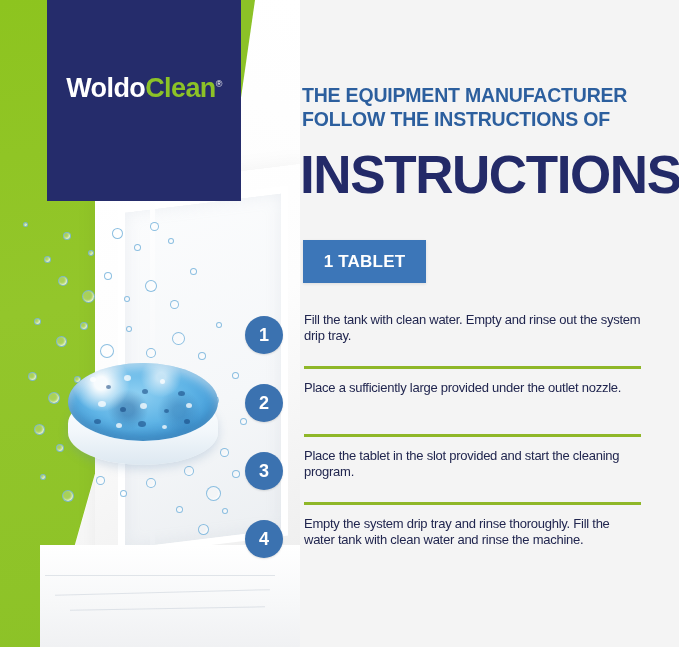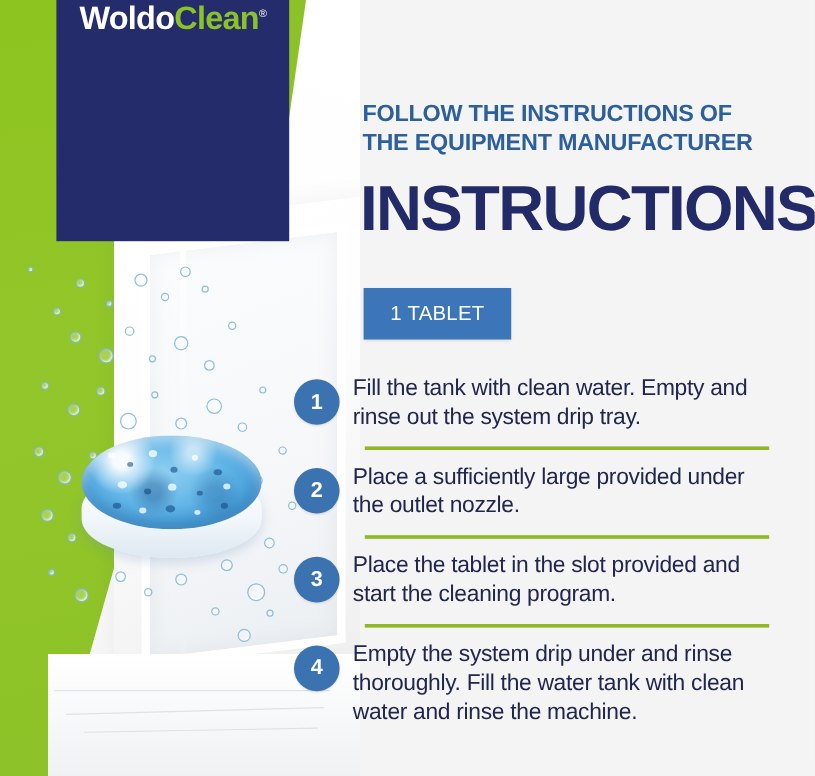--- a/index.html
+++ b/index.html
@@ -111,21 +111,21 @@
     border:1.4px solid rgba(120,180,220,0.85);
     background:rgba(255,255,255,0.22);
     box-shadow: inset -1px -1px 2px rgba(255,255,255,0.8);
   }
 
   
   .logo-box {
     position:absolute; left:47px; top:0;
     width:194px; height:201px;
     background:#252c6b;
-    display:flex; align-items:flex-start; justify-content:center;
+    display:flex; align-items:center; justify-content:center;
     padding-bottom:24px;
   }
   .logo-text {
     font-family:"Liberation Sans", sans-serif;
     font-weight:bold;
     font-size:27px;
     letter-spacing:-0.6px;
     white-space:nowrap;
     position:relative;
   }
@@ -168,21 +168,21 @@
   
   .badge-bar {
     position:absolute; left:1px; top:240px;
     display:flex;
     height:43px;
     box-shadow:0 1px 3px rgba(0,0,0,0.10);
   }
   .badge-blue {
     background:#3c76b8;
     color:#ffffff;
-    font-weight:normal;
+    font-weight:bold;
     font-size:17px;
     letter-spacing:0.2px;
     display:flex; align-items:center; justify-content:center;
     width:123px;
     text-transform:uppercase;
   }
   .badge-green {
     background:#8cc22e;
     color:#ffffff;
     font-weight:bold;
@@ -210,23 +210,23 @@
     border-radius:50%;
     background:#3b72b0;
     color:#ffffff;
     font-weight:bold;
     font-size:18px;
     display:flex; align-items:center; justify-content:center;
     margin-top:4px;
     box-shadow:0 1px 2px rgba(0,0,0,0.12);
   }
   .step-text {
-    margin-left:11px;
+    margin-left:21px;
     color:#21264f;
-    font-size:19px;
+    font-size:13px;
     line-height:1.26;
     font-weight:normal;
     letter-spacing:-0.25px;
     max-width:338px;
   }
   .divider {
     margin:12px 0 11px 59px;
     width:337px;
     height:3px;
     background:#8fb728;
@@ -328,22 +328,22 @@
     </div>
   </div>
 
   <div class="logo-box">
     <div class="logo-text"><span class="logo-woldo">Woldo</span><span class="logo-clean">Clean</span><span class="logo-reg">®</span></div>
   </div>
 
   <div class="content">
 
     <div class="kicker">
+      <span>THE EQUIPMENT MANUFACTURER</span>
       <span>FOLLOW THE INSTRUCTIONS OF</span>
-      <span>THE EQUIPMENT MANUFACTURER</span>
     </div>
 
     <h1 class="headline">INSTRUCTIONS</h1>
 
     <div class="badge-bar">
       <div class="badge-blue">1 TABLET</div>
     </div>
 
     <div class="steps">
 
@@ -367,20 +367,20 @@
         <div class="step">
           <div class="step-circle">3</div>
           <div class="step-text">Place the tablet in the slot provided and start the cleaning program.</div>
         </div>
         <div class="divider"></div>
       </div>
 
       <div class="step-block">
         <div class="step">
           <div class="step-circle">4</div>
-          <div class="step-text">Empty the system drip under and rinse thoroughly. Fill the water tank with clean water and rinse the machine.</div>
+          <div class="step-text">Empty the system drip tray and rinse thoroughly. Fill the water tank with clean water and rinse the machine.</div>
         </div>
 
       </div>
 
     </div>
   </div>
 </div>
 
 </body></html>

